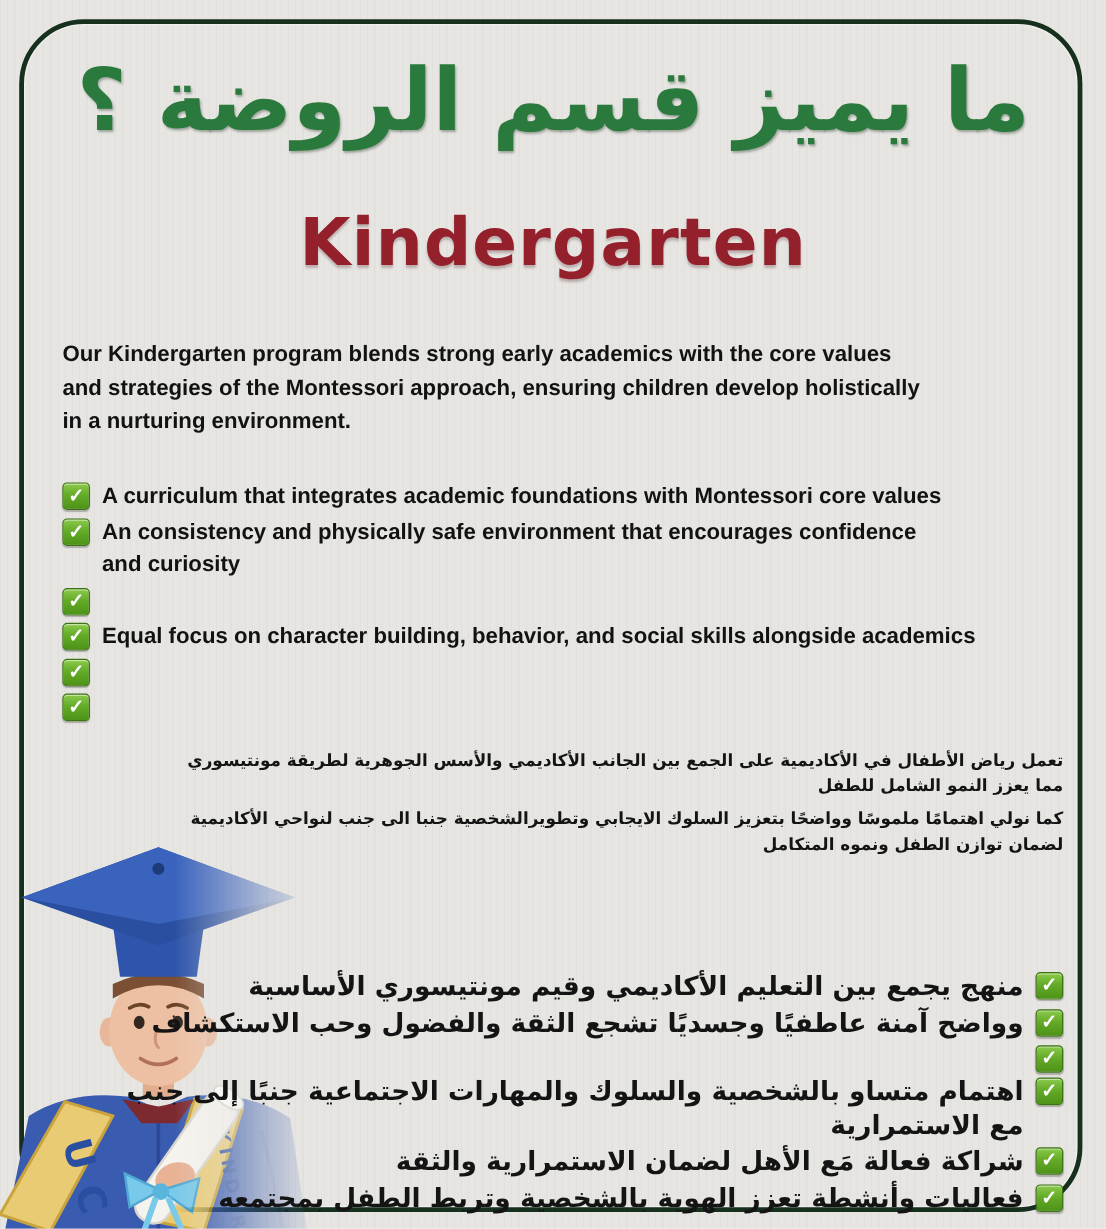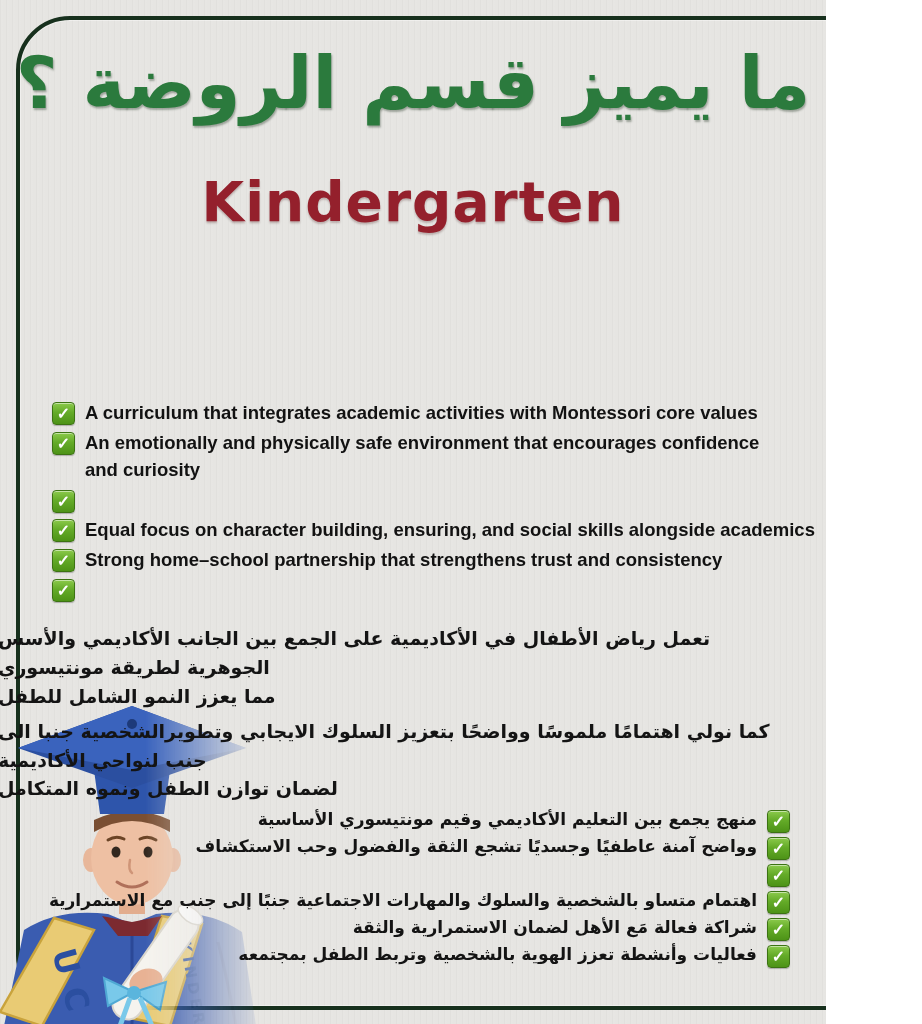--- a/index.html
+++ b/index.html
@@ -1,17 +1,17 @@
 <!DOCTYPE html>
 <html lang="en"><head>
 <meta charset="utf-8">
 <style>
   html,body{margin:0;padding:0;}
   .poster{
-    position:relative; width:826px; height:1024px; overflow:hidden;
+    position:relative; width:922px; height:1024px; overflow:hidden;
     background:
       repeating-linear-gradient(90deg, rgba(0,0,0,0.025) 0 1px, rgba(255,255,255,0.03) 1px 3px, transparent 3px 6px),
       #e6e5e2;
     font-family:"Liberation Sans", sans-serif;
   }
   .frame{
     position:absolute; left:16px; top:16px; width:878px; height:986px;
     border:4px solid #17301d; border-radius:54px; z-index:1;
     box-shadow:0 0 0 1px rgba(255,255,255,0.4) inset;
   }
@@ -42,70 +42,72 @@
     background:linear-gradient(180deg,#8bca4b 0%,#64ab28 45%,#4d9317 100%);
     color:#ffffff; font-weight:900; font-size:16px; line-height:21px; text-align:center;
     box-shadow:inset 0 1px 0 rgba(255,255,255,0.5), 0 1px 1px rgba(0,0,0,0.25);
   }
   .elist{left:52px; top:399px; width:832px;}
   .elist .item-text{
     font-weight:700; font-size:18.5px; line-height:1.47; color:#121212; white-space:pre-line;
   }
   .arabic-paras{
     position:absolute; right:36px; top:624px; width:792px; z-index:3;
-    direction:rtl; text-align:left;
-    font-family:"DejaVu Sans", sans-serif; font-weight:700; font-size:19px; line-height:1.52;
+    direction:rtl; text-align:right;
+    font-family:"DejaVu Sans", sans-serif; font-weight:700; font-size:14px; line-height:1.52;
     color:#141414;
   }
   .arabic-paras p{margin:0 0 6px 0; white-space:pre-line;}
   .alist{right:36px; top:809px; width:800px; direction:rtl;}
   .alist li{margin:0 0 3px 0;}
   .alist .item-text{
-    font-family:"DejaVu Sans", sans-serif; font-weight:700; font-size:17px; line-height:1.25;
+    font-family:"DejaVu Sans", sans-serif; font-weight:700; font-size:22px; line-height:1.25;
     color:#141414; white-space:pre-line;
   }
   .alist .check{margin-top:1px;}
   .photo{
     position:absolute; left:-4px; bottom:-2px; width:272px; height:336px; z-index:2;
     -webkit-mask-image:linear-gradient(90deg,#000 55%, rgba(0,0,0,0.35) 82%, transparent 100%);
             mask-image:linear-gradient(90deg,#000 55%, rgba(0,0,0,0.35) 82%, transparent 100%);
   }
   .photo svg{display:block;}
 </style>
 </head>
 <body>
 
 <div class="poster">
 
   <div class="frame"></div>
 
   <h1 class="title-ar">ما يميز قسم الروضة ؟</h1>
   <h2 class="title-en">Kindergarten</h2>
 
+  <p class="intro">Our Kindergarten program blends strong early academics with the core values
+and strategies of the Montessori approach, ensuring children develop holistically
+in a nurturing environment.</p>
 
   <ul class="checklist elist">
     <li>
       <span class="check">✓</span>
-      <span class="item-text">A curriculum that integrates academic activities with Montessori core values</span>
+      <span class="item-text">A curriculum that integrates academic foundations with Montessori core values</span>
     </li>
     <li>
       <span class="check">✓</span>
-      <span class="item-text">An emotionally and physically safe environment that encourages confidence
+      <span class="item-text">An consistency and physically safe environment that encourages confidence
 and curiosity</span>
     </li>
     <li>
       <span class="check">✓</span>
     </li>
     <li>
       <span class="check">✓</span>
-      <span class="item-text">Equal focus on character building, ensuring, and social skills alongside academics</span>
+      <span class="item-text">Equal focus on character building, behavior, and social skills alongside academics</span>
     </li>
     <li>
       <span class="check">✓</span>
-      <span class="item-text">Strong home–school partnership that strengthens trust and consistency</span>
     </li>
     <li>
       <span class="check">✓</span>
     </li>
   </ul>
 
   <div class="arabic-paras">
     <p>تعمل رياض الأطفال في الأكاديمية على الجمع بين الجانب الأكاديمي والأسس الجوهرية لطريقة مونتيسوري
 مما يعزز النمو الشامل للطفل</p>
     <p>كما نولي اهتمامًا ملموسًا وواضحًا بتعزيز السلوك الايجابي وتطويرالشخصية جنبا الى جنب لنواحي الأكاديمية

